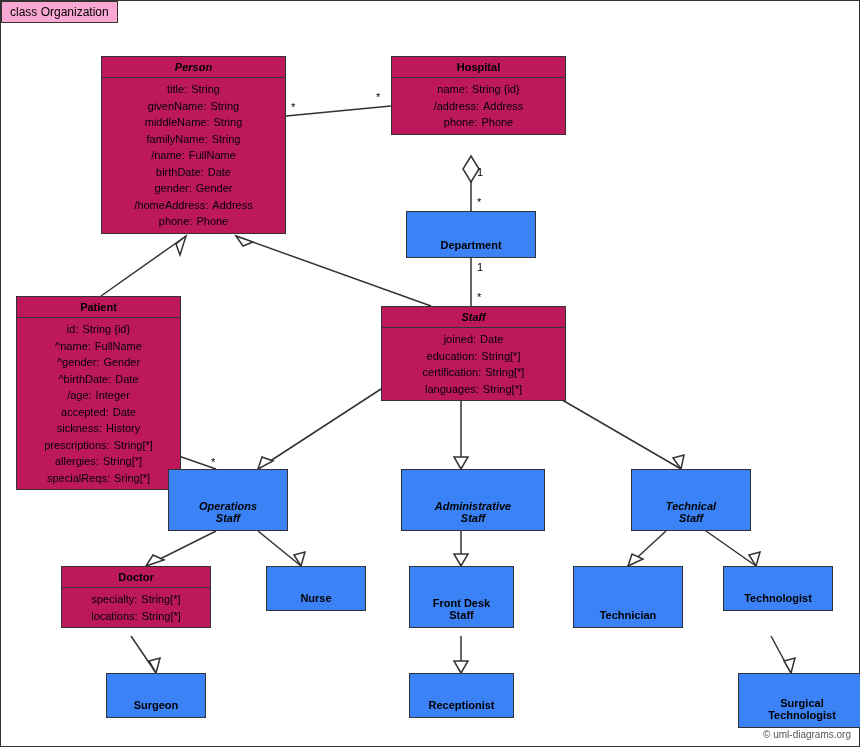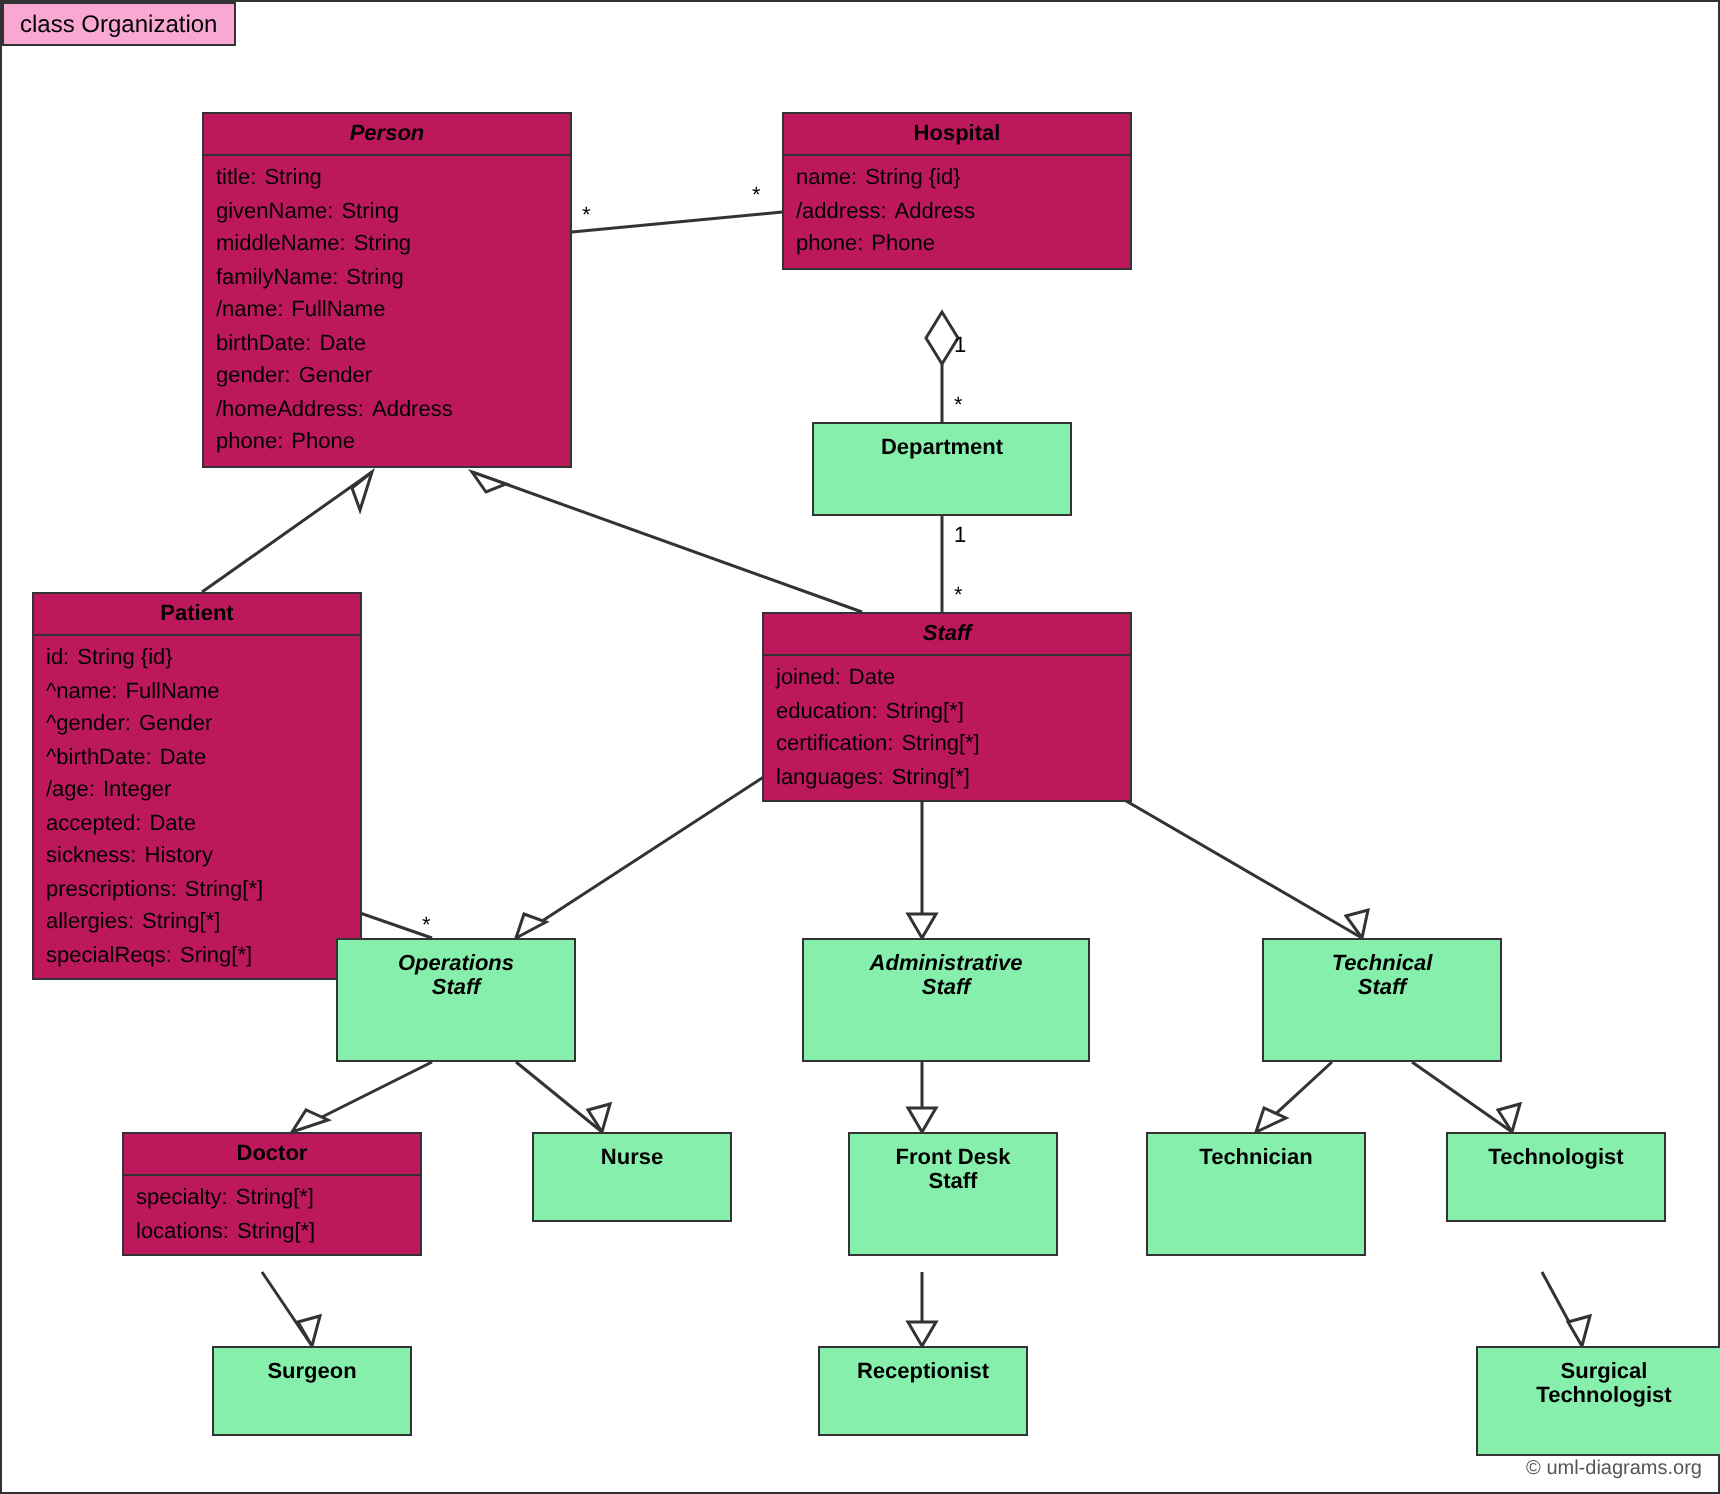--- a/index.html
+++ b/index.html
@@ -43,45 +43,46 @@
     .uml-box .box-title.normal {
       font-style: normal;
     }
     .uml-box .box-attrs {
       padding: 3px 6px;
       line-height: 1.5;
     }
     .attr-row {
       display: flex;
       gap: 4px;
+      justify-content: center;
     }
     .attr-name { white-space: nowrap; }
     .attr-type { white-space: nowrap; }
     svg.arrows {
       position: absolute;
       top: 0;
       left: 0;
       width: 860px;
       height: 747px;
       pointer-events: none;
     }
     .copyright {
       position: absolute;
       bottom: 6px;
       right: 8px;
       font-size: 10px;
       color: #555;
     }
     .simple-box {
       position: absolute;
-      background: #86efac;
+      background: #3b82f6;
       border: 1.5px solid #333;
       text-align: center;
       display: flex;
-      align-items: flex-start;
+      align-items: flex-end;
       justify-content: center;
       font-weight: bold;
       padding: 6px 8px;
     }
   </style>
 </head>
 <body>
 
 <div id="diagram-container">
 
@@ -303,21 +304,21 @@
           <span class="attr-name">locations:</span>
           <span class="attr-type">String[*]</span>
         </div>
     </div>
   </div>
 
   <div class="simple-box" style="left:265px; top:565px; width:100px; height:45px;">
     <span>Nurse</span>
   </div>
 
-  <div class="simple-box" style="left:408px; top:565px; width:105px; height:62px;margin-left:15px;">
+  <div class="simple-box" style="left:408px; top:565px; width:105px; height:62px;">
     <span style="text-align:center;">Front Desk<br>Staff</span>
   </div>
 
   <div class="simple-box" style="left:572px; top:565px; width:110px; height:62px;">
     <span>Technician</span>
   </div>
 
   <div class="simple-box" style="left:722px; top:565px; width:110px; height:45px;">
     <span>Technologist</span>
   </div>

